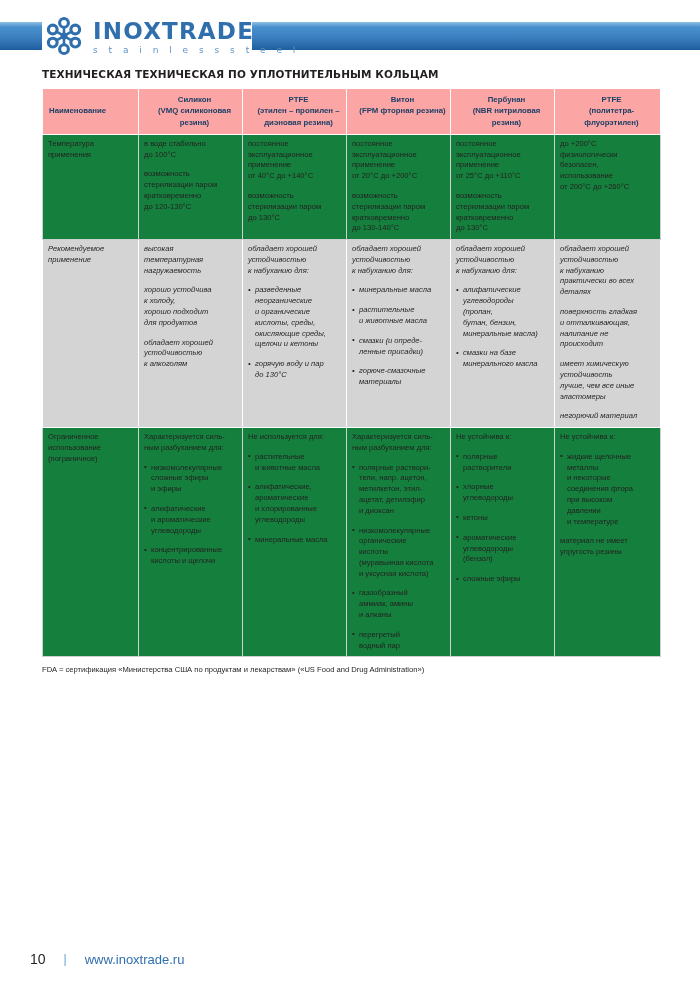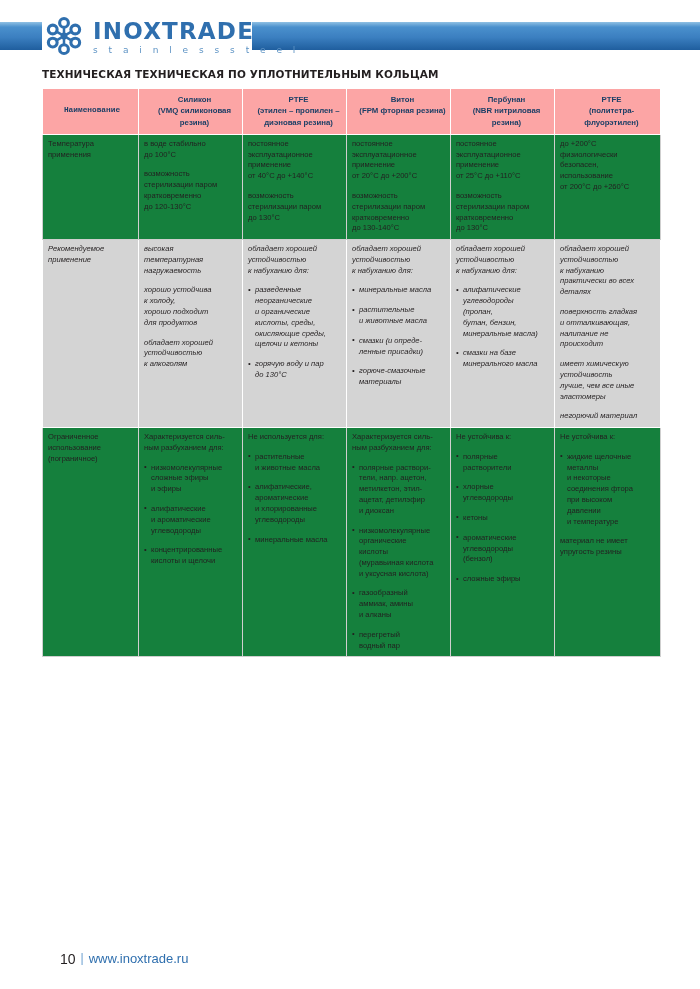--- a/index.html
+++ b/index.html
@@ -93,24 +93,23 @@
     color: #1b3f66;
     font-weight: bold;
     font-size: 7.8px;
     text-align: center;
     line-height: 1.45;
     padding: 5px 3px 6px 11px;
     border: 1px solid #ffffff;
     margin-top: 44px;
   }
   table.spec thead th.first {
-    text-align: center;
+    text-align: left;
     vertical-align: middle;
     padding-left: 6px;
-    font-family: Liberation Mono, monospace;
   }
   tbody tr.shaded td { background: #d4d4d4; }
   tbody tr.plain  td { background: #15803d; border-color: #cfcfcf; }
   tbody tr.shaded td { border-color: #ffffff; font-style: italic; }
 
   td.label { color: #231f20; }
 
   .para { margin: 0 0 0 0; }
   .gap { height: 9px; }
 
@@ -136,25 +135,25 @@
   .footnotes {
     margin-top: 7px;
     font-size: 7.6px;
     line-height: 1.65;
     color: #231f20;
   }
 
   
   .page-footer {
     position: absolute;
-    left: 60px;
+    left: 30px;
     bottom: 22px;
     display: flex;
-    align-items: flex-start;
-    gap: 5px;
+    align-items: center;
+    gap: 18px;
     font-size: 13px;
   }
   .pf-num { color: #231f20; font-size: 14px; }
   .pf-sep { color: #6a9fd0; font-size: 12px; }
   .pf-url { color: #2f6fae; font-size: 13px; }
 </style>
 </head>
 <body>
 
 <div class="page-header">
@@ -350,20 +349,21 @@
               <li>жидкие щелочные<br>металлы<br>и некоторые<br>соединения фтора<br>при высоком<br>давлении<br>и температуре</li>
             </ul>
             <div class="gap"></div>
             <div class="para">материал не имеет<br>упругость резины</div>
           </td>
         </tr>
       </tbody>
   </table>
 
   <div class="footnotes">
+      <div>FDA = сертификация «Министерства США по продуктам и лекарствам» («US Food and Drug Administration»)</div>
     </div>
 </div>
 
 <div class="page-footer">
   <span class="pf-num">10</span>
   <span class="pf-sep">|</span>
   <span class="pf-url">www.inoxtrade.ru</span>
 </div>
 
 </body></html>

